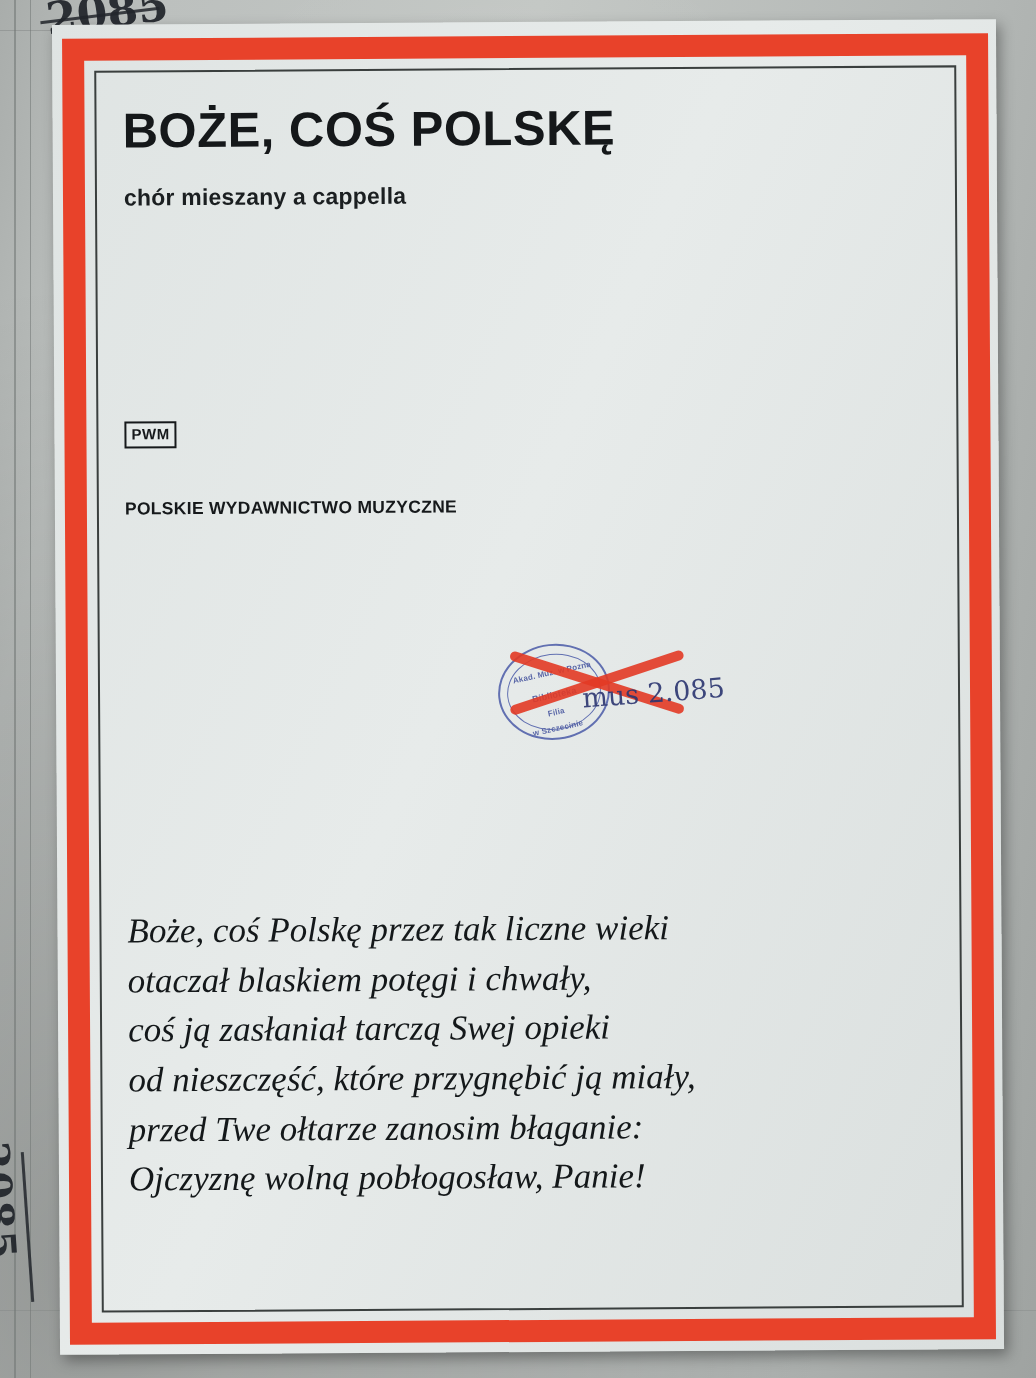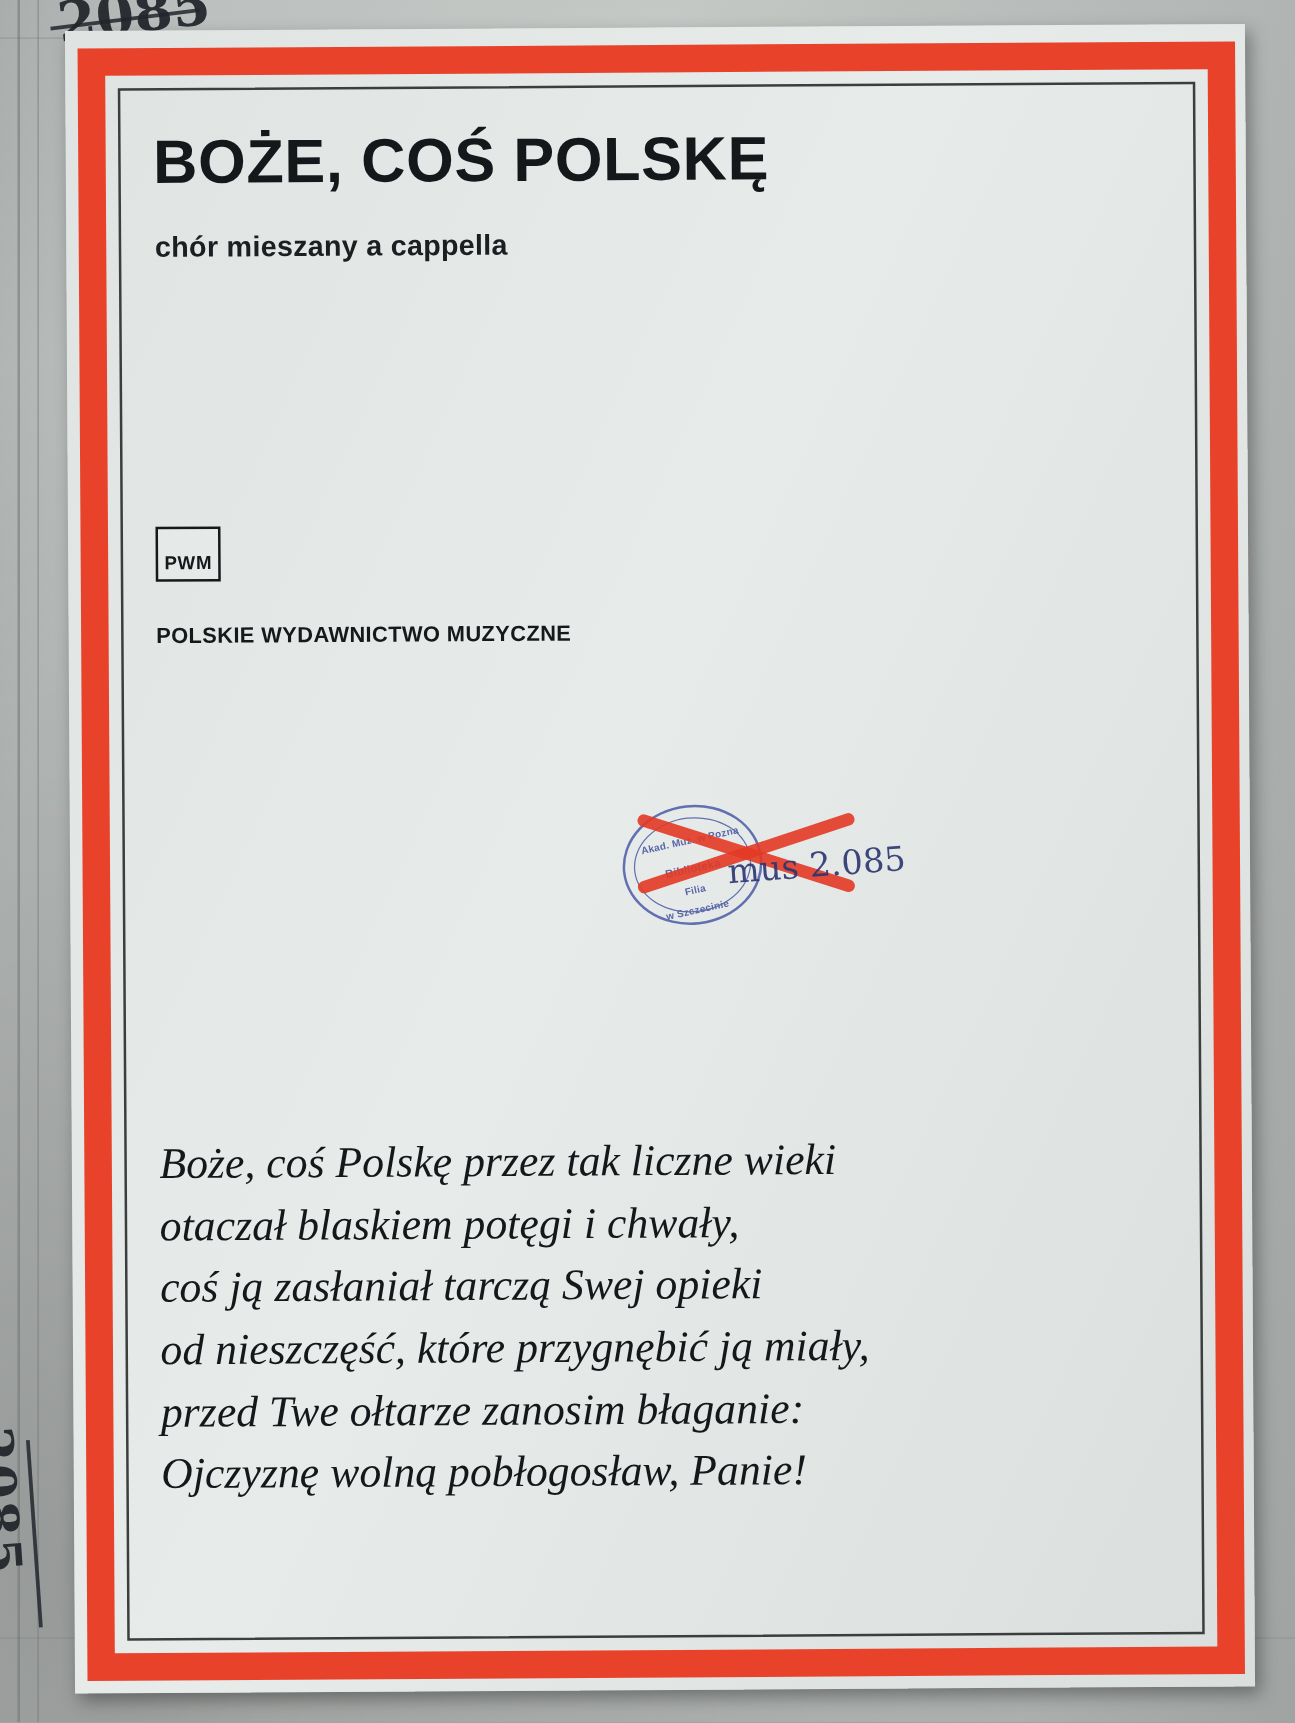--- a/index.html
+++ b/index.html
@@ -99,21 +99,21 @@
     font-weight: bold;
     letter-spacing: 0.2px;
     color: #1b1f21;
   }
 
   .pwm-logo {
     position: absolute;
     left: 8px;
     top: 337px;
     border: 2.5px solid #16191b;
-    padding: 19px 5px 4px 5px;
+    padding: 2px 5px 4px 5px;
     font-size: 15px;
     font-weight: bold;
     letter-spacing: 0.5px;
     color: #16191b;
     background: rgba(255,255,255,0.12);
   }
   .publisher {
     position: absolute;
     left: 8px;
     top: 414px;

